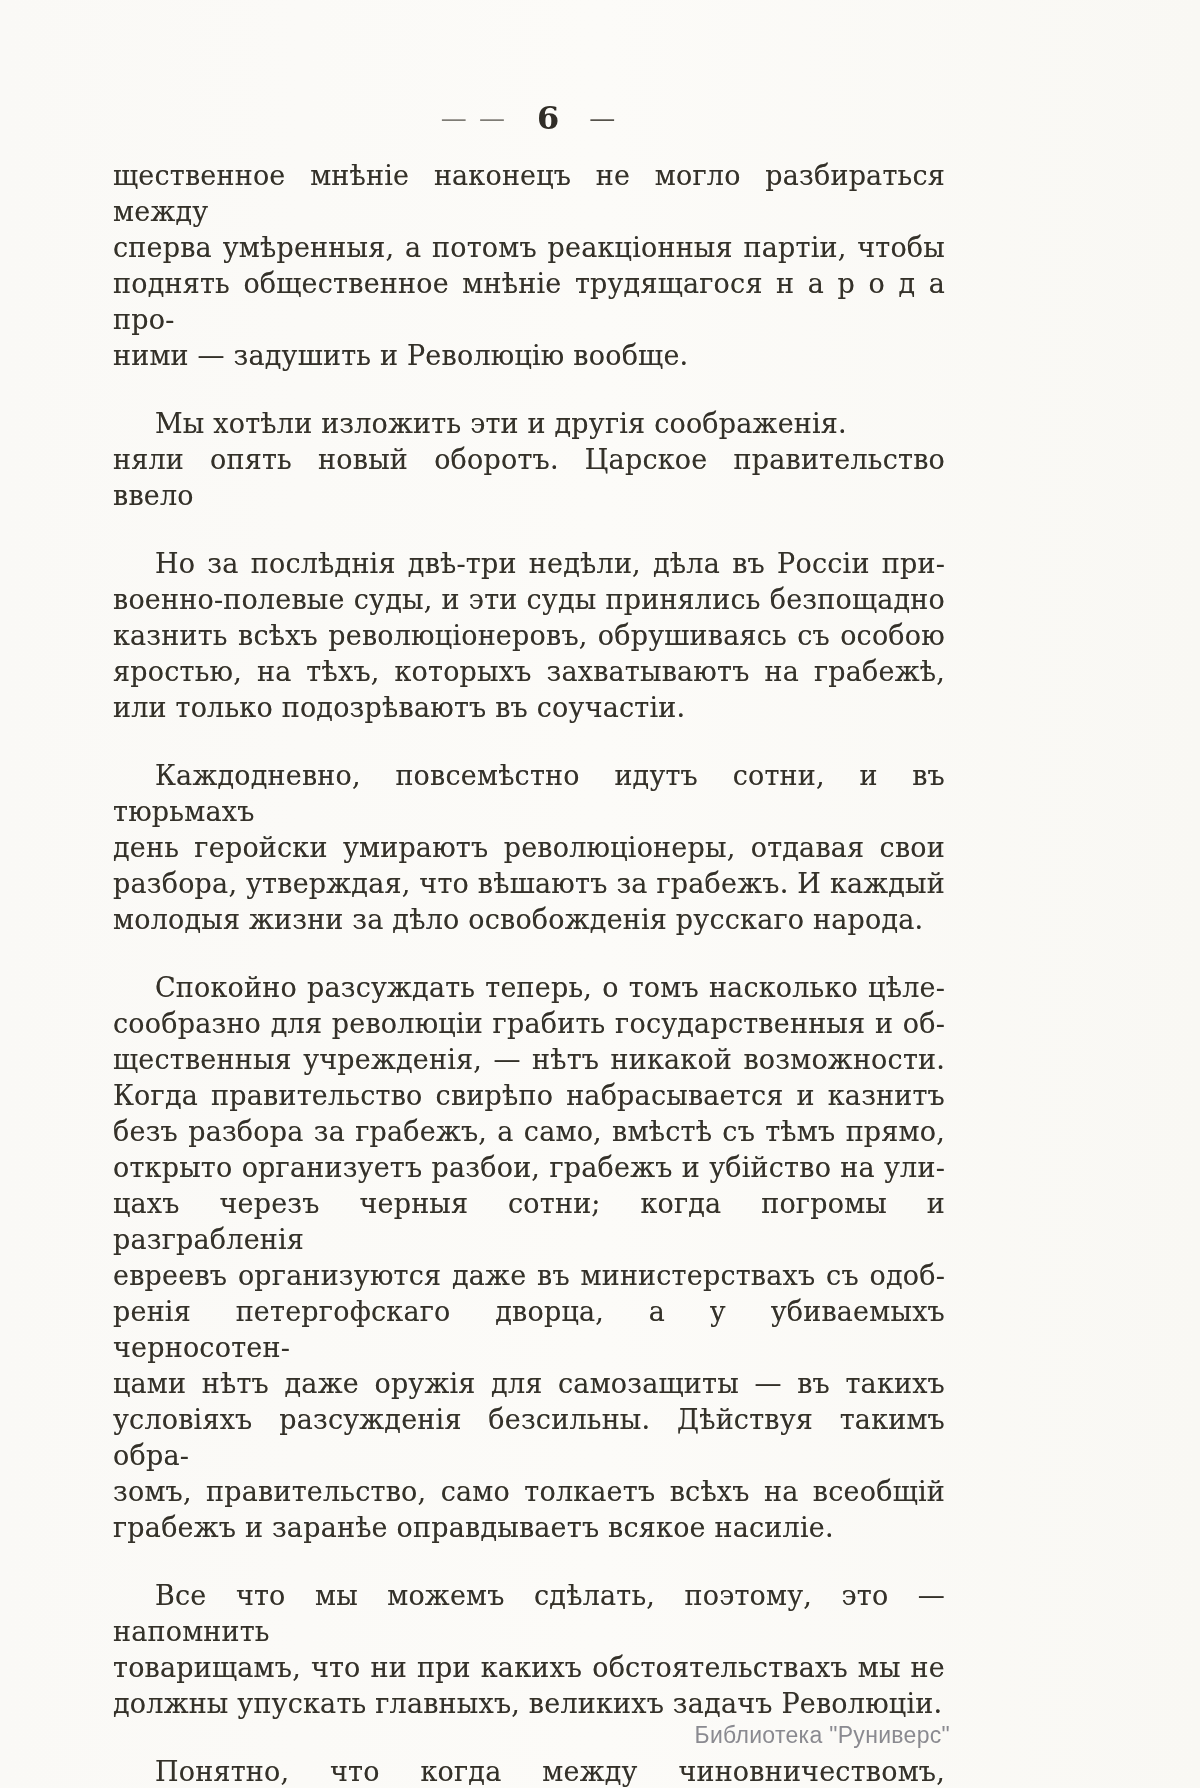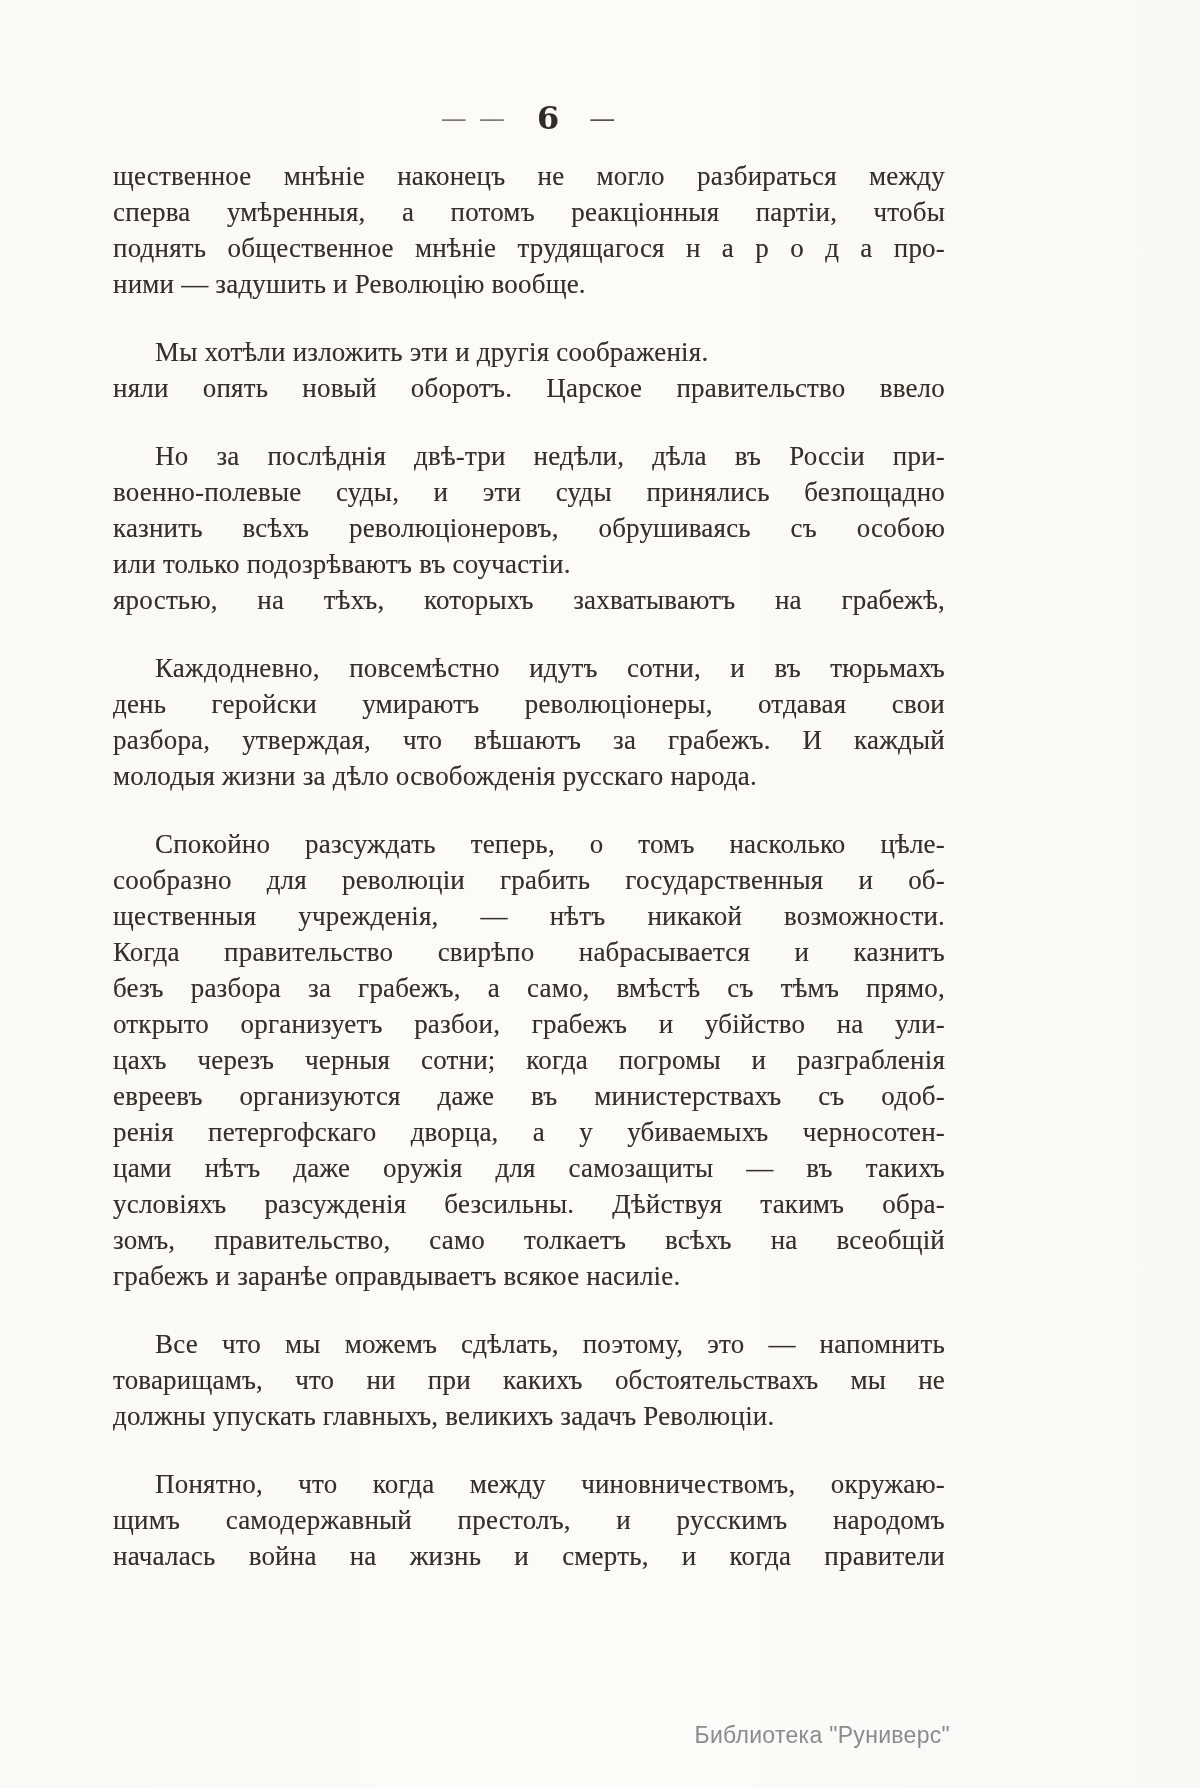--- a/index.html
+++ b/index.html
@@ -54,21 +54,20 @@
     color: #343129;
     font-size: 27px;
     line-height: 36px;
     letter-spacing: 0.2px;
     text-shadow: 0 0 0.5px rgba(52, 49, 41, 0.45);
   }
   .line {
     text-align: justify;
     text-align-last: justify;
     white-space: normal;
-    font-family: Liberation Serif, serif;
   }
   .line.last {
     text-align-last: left;
   }
   .line.indent {
     text-indent: 42px;
     margin-top: 32px;
   }
   .watermark {
     position: absolute;
@@ -96,22 +95,22 @@
     <div class="text-block">
         <div class="line">щественное мнѣніе наконецъ не могло разбираться между</div>
         <div class="line">сперва умѣренныя, а потомъ реакціонныя партіи, чтобы</div>
         <div class="line">поднять общественное мнѣніе трудящагося н а р о д а про-</div>
         <div class="line last">ними — задушить и Революцію вообще.</div>
         <div class="line indent last">Мы хотѣли изложить эти и другія соображенія.</div>
         <div class="line">няли опять новый оборотъ. Царское правительство ввело</div>
         <div class="line indent">Но за послѣднія двѣ-три недѣли, дѣла въ Россіи при-</div>
         <div class="line">военно-полевые суды, и эти суды принялись безпощадно</div>
         <div class="line">казнить всѣхъ революціонеровъ, обрушиваясь съ особою</div>
+        <div class="line">яростью, на тѣхъ, которыхъ захватываютъ на грабежѣ,</div>
         <div class="line last">или только подозрѣваютъ въ соучастіи.</div>
-        <div class="line">яростью, на тѣхъ, которыхъ захватываютъ на грабежѣ,</div>
         <div class="line indent">Каждодневно, повсемѣстно идутъ сотни, и въ тюрьмахъ</div>
         <div class="line">день геройски умираютъ революціонеры, отдавая свои</div>
         <div class="line">разбора, утверждая, что вѣшаютъ за грабежъ. И каждый</div>
         <div class="line last">молодыя жизни за дѣло освобожденія русскаго народа.</div>
         <div class="line indent">Спокойно разсуждать теперь, о томъ насколько цѣле-</div>
         <div class="line">сообразно для революціи грабить государственныя и об-</div>
         <div class="line">щественныя учрежденія, — нѣтъ никакой возможности.</div>
         <div class="line">Когда правительство свирѣпо набрасывается и казнитъ</div>
         <div class="line">безъ разбора за грабежъ, а само, вмѣстѣ съ тѣмъ прямо,</div>
         <div class="line">открыто организуетъ разбои, грабежъ и убійство на ули-</div>

